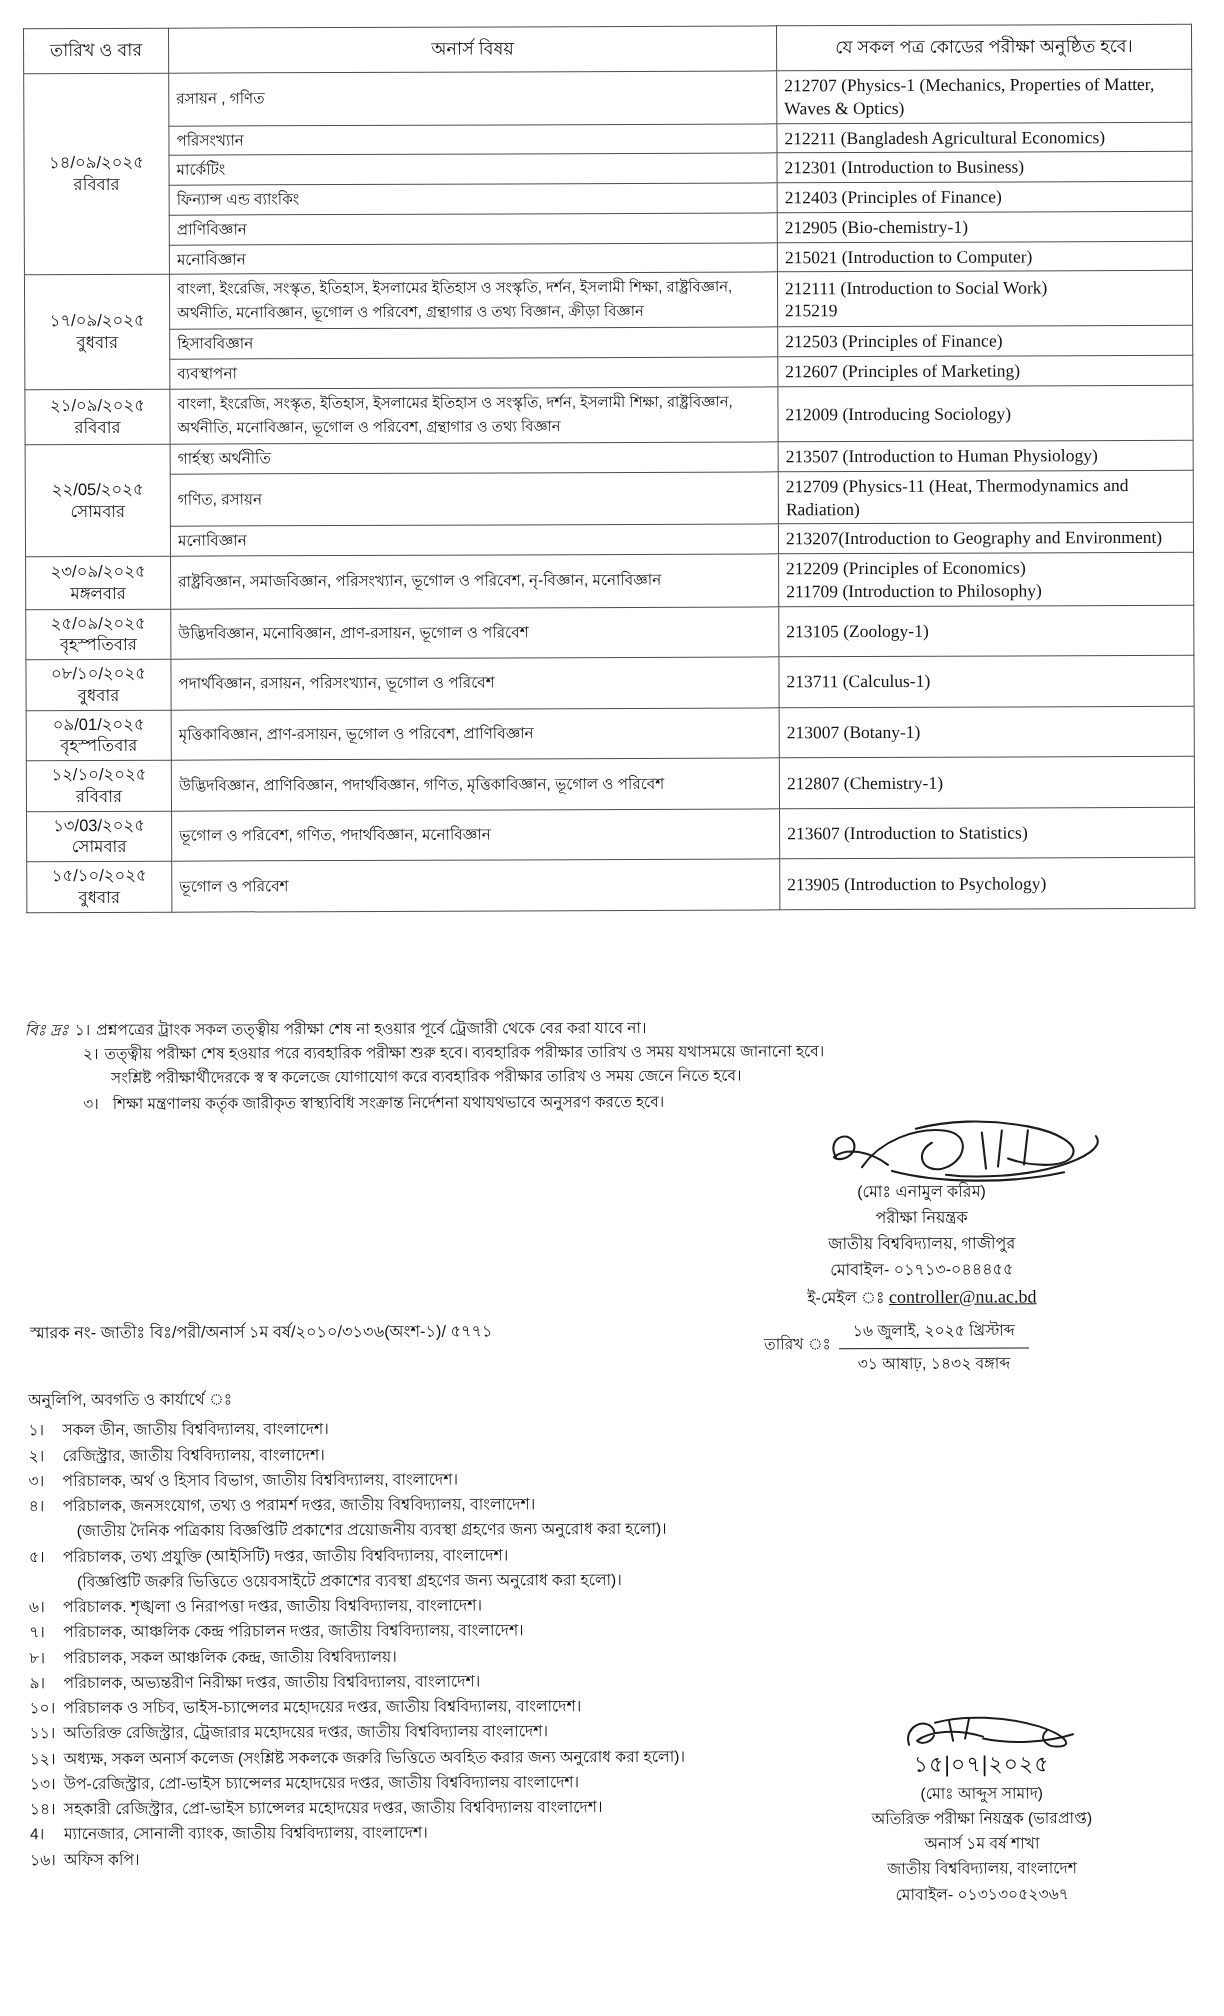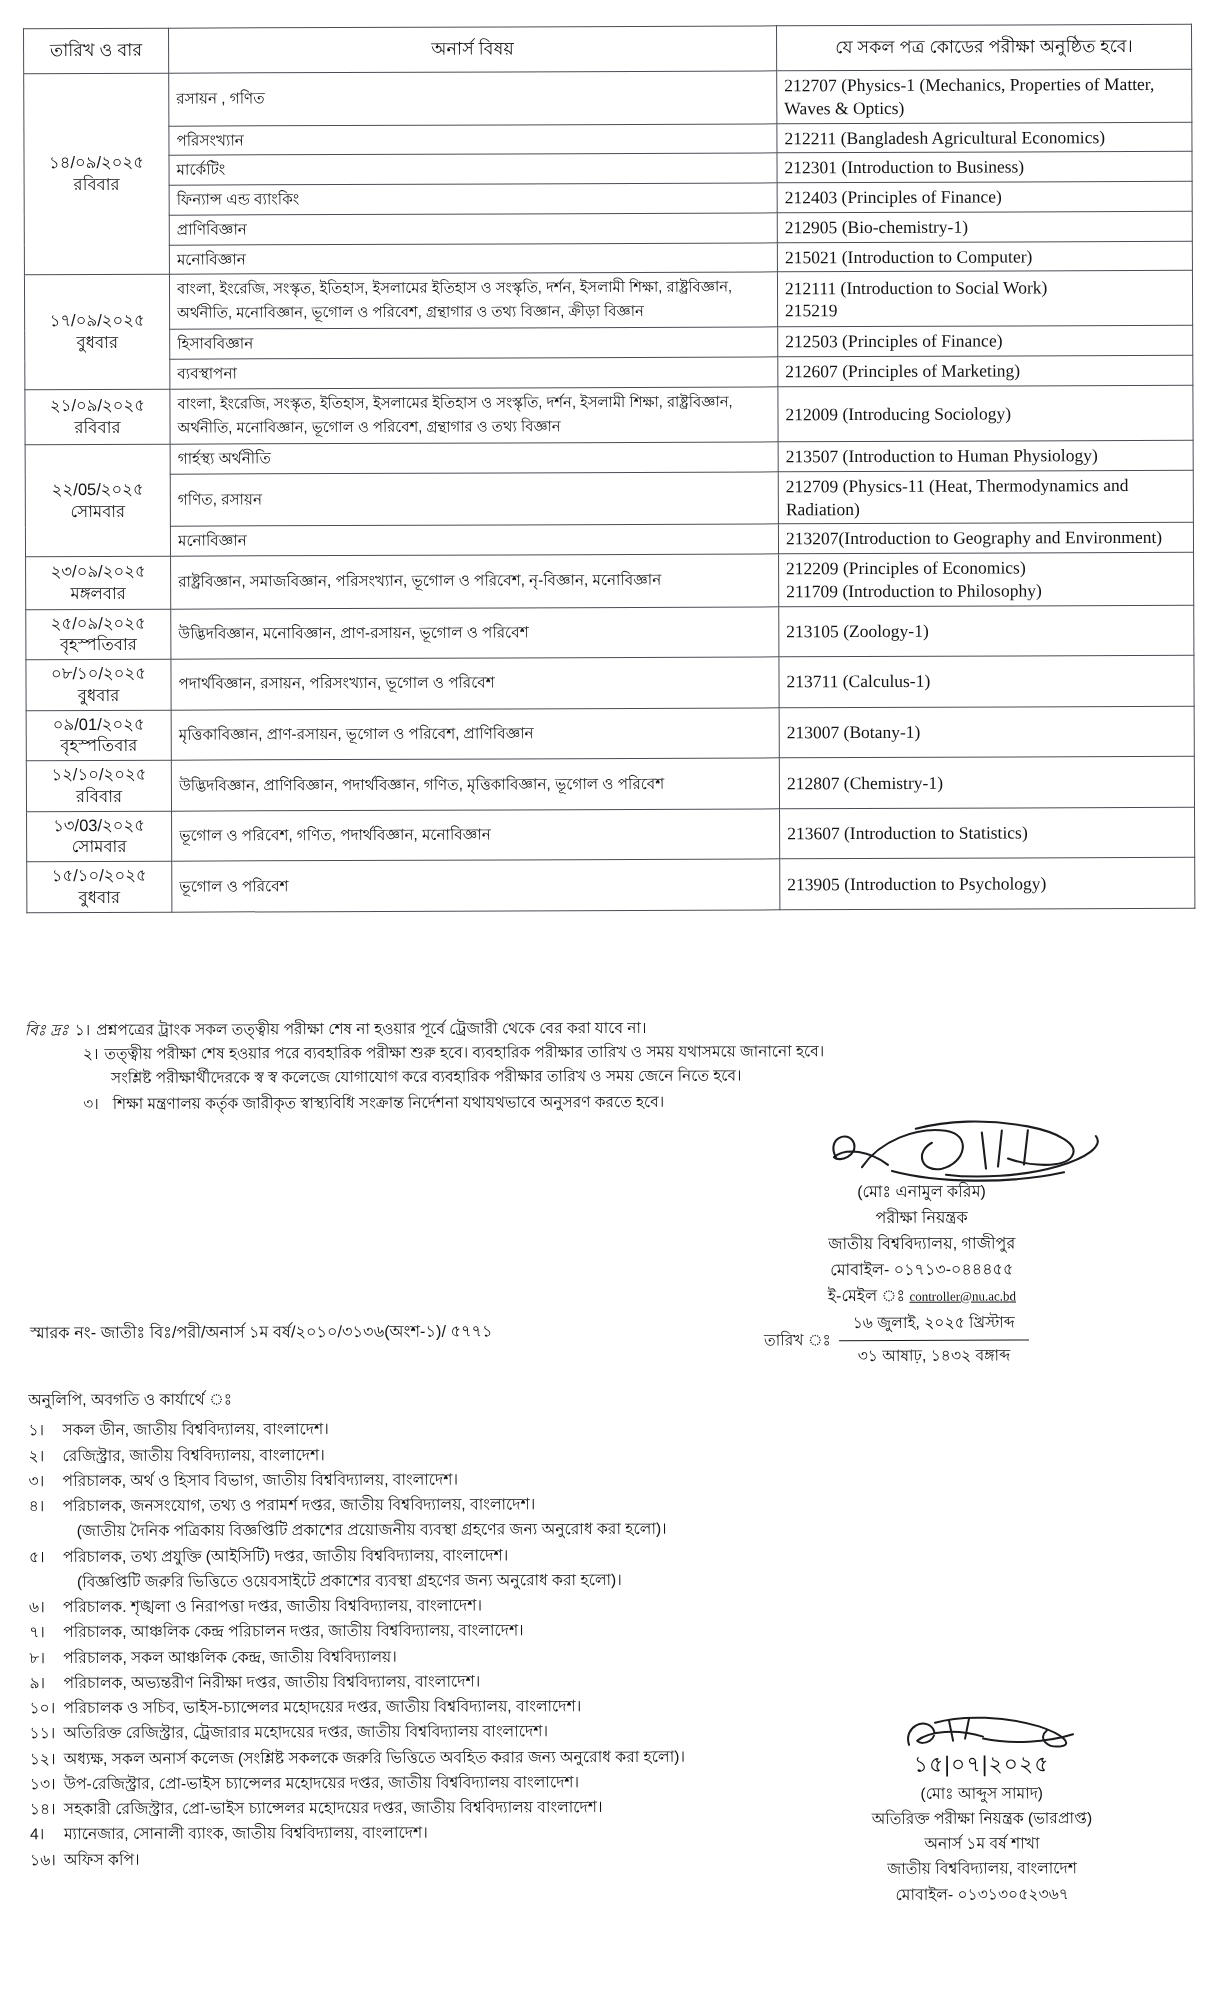--- a/index.html
+++ b/index.html
@@ -105,21 +105,21 @@
     top: 1118px;
     width: 520px;
     text-align: center;
     font-family: "Liberation Sans", "DejaVu Sans", sans-serif;
     font-size: 16px;
     line-height: 1.62;
   }
   .sig-scribble { height: 62px; position: relative; }
   .sig-scribble svg { position: absolute; left: 50%; top: 0; transform: translateX(-38%); }
   .email-line { white-space: nowrap; }
-  .email-u { text-decoration: underline; font-family: "Liberation Serif","DejaVu Serif",serif; font-size: 13px; text-align: center; }
+  .email-u { text-decoration: underline; font-family: "Liberation Serif","DejaVu Serif",serif; font-size: 18px; text-align: center; }
 
   
   .memo {
     position: absolute;
     left: 28px;
     top: 1318px;
     font-family: "Liberation Sans", "DejaVu Sans", sans-serif;
     font-size: 16.2px;
     white-space: nowrap;
   }
@@ -127,21 +127,21 @@
     position: absolute;
     left: 762px;
     top: 1312px;
     font-family: "Liberation Sans", "DejaVu Sans", sans-serif;
     font-size: 15.6px;
     display: flex;
     align-items: center;
   }
   .datebox .dl { margin-right: 8px; white-space: pre; }
   .datebox .dstack { text-align: center; }
-  .datebox .dtop { padding: 0 14px 3px; }
+  .datebox .dtop { padding: 0 14px 3px; margin-top: 8px; }
   .datebox .dbot { padding: 3px 14px 0; border-top: 1.6px solid #16181a; }
 
   
   .dist {
     position: absolute;
     left: 26px;
     top: 1385px;
     width: 800px;
     font-family: "Liberation Sans", "DejaVu Sans", sans-serif;
     font-size: 15.6px;

